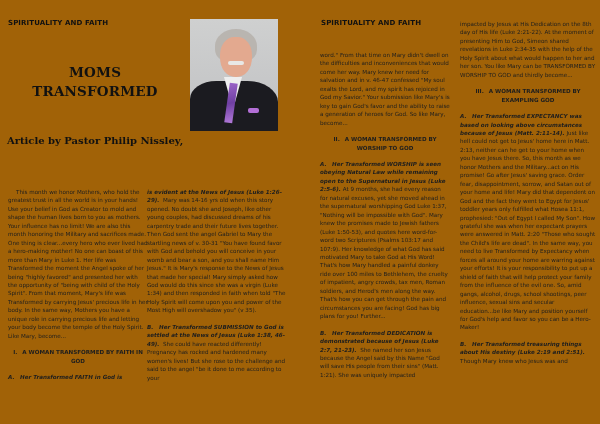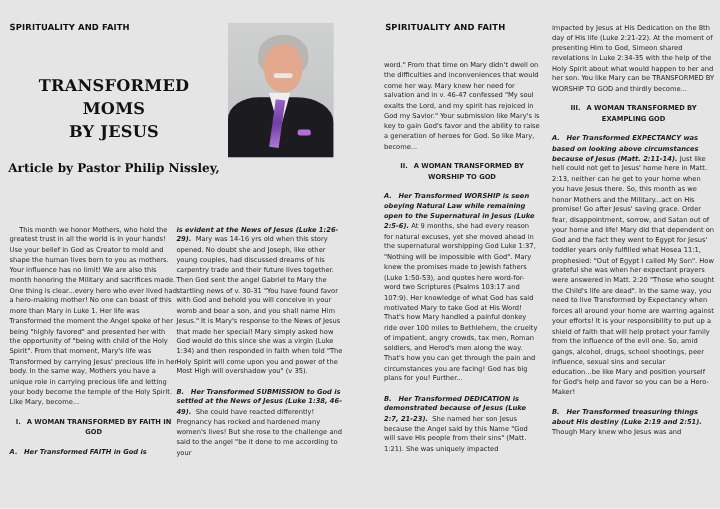--- a/index.html
+++ b/index.html
@@ -1,19 +1,19 @@
 <!DOCTYPE html>
 <html><head>
   <meta charset="utf-8">
   <style>
     * { margin: 0; padding: 0; box-sizing: border-box; }
     html, body { width: 600px; height: 424px; background: #ffffff; overflow: hidden; }
     body { position: relative; font-family: "DejaVu Sans", sans-serif; color: #1a1a1a; }
 
-    .page { position: absolute; top: 0; height: 424px; background: #e5e5e5; }
+    .page { position: absolute; top: 0; height: 424px; background: #a16207; }
     .page-left { left: 0; width: 300px; }
     .page-right { left: 300px; width: 300px; }
 
     .section-label {
       position: absolute;
       font-family: "DejaVu Sans", sans-serif;
       font-weight: bold;
       font-size: 7px;
       letter-spacing: 0.1px;
       color: #111;
@@ -107,23 +107,22 @@
     .col-3 { left: 320px; top: 51px; width: 130px; }
     .col-4 { left: 460px; top: 20px; width: 136px; }
   </style>
 </head>
 <body>
 
 <div class="page page-left">
   <div class="section-label">SPIRITUALITY AND FAITH</div>
 
   <div class="main-title">
+    <div>MOMS</div>
     <div>TRANSFORMED</div>
-    <div>MOMS</div>
-    <div>BY JESUS</div>
   </div>
 
   <div class="photo" title="Portrait of Pastor Philip Nissley">
     <div class="suit"></div>
     <div class="shirt"></div>
     <div class="tie"></div>
     <div class="pocket-square"></div>
     <div class="hair"></div>
     <div class="face"></div>
     <div class="mustache"></div>

